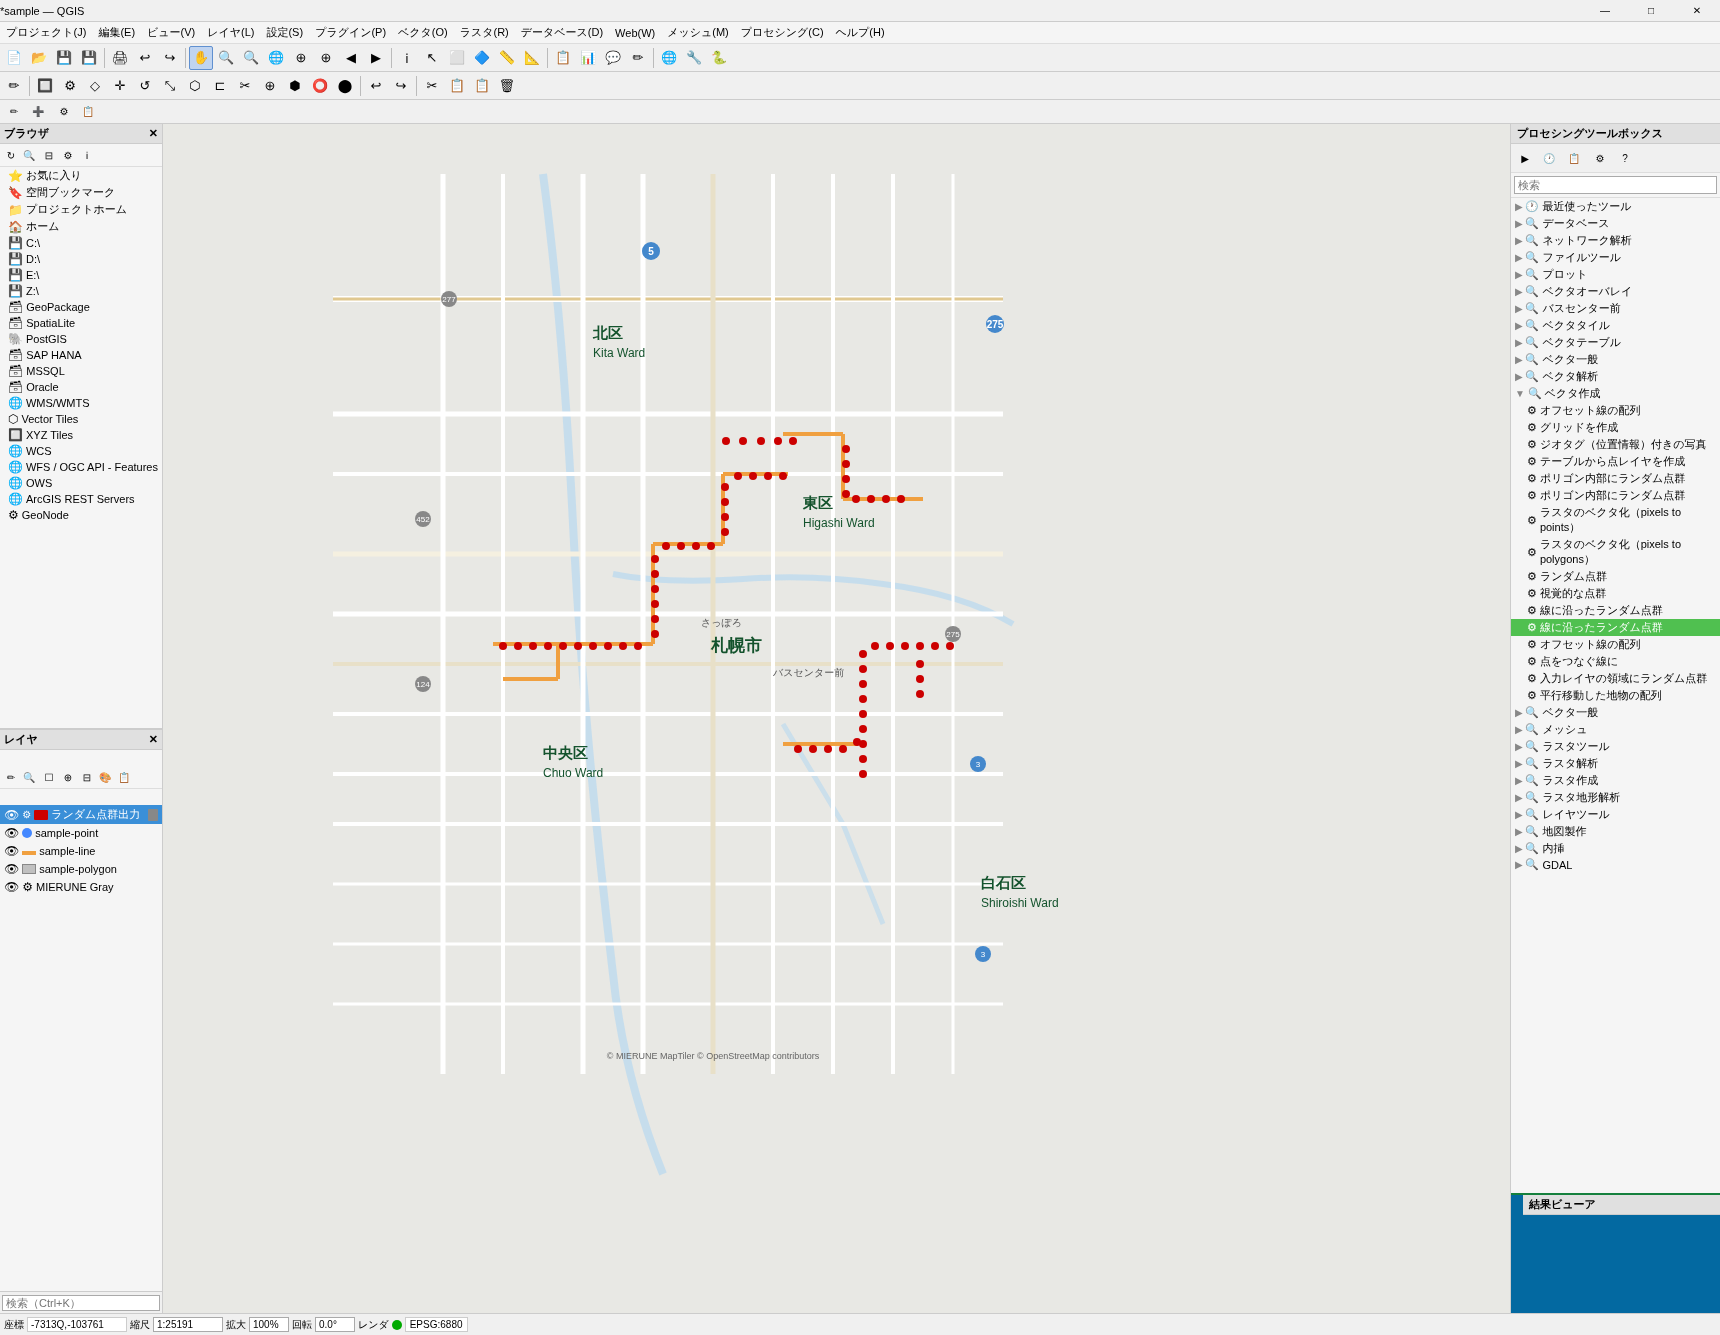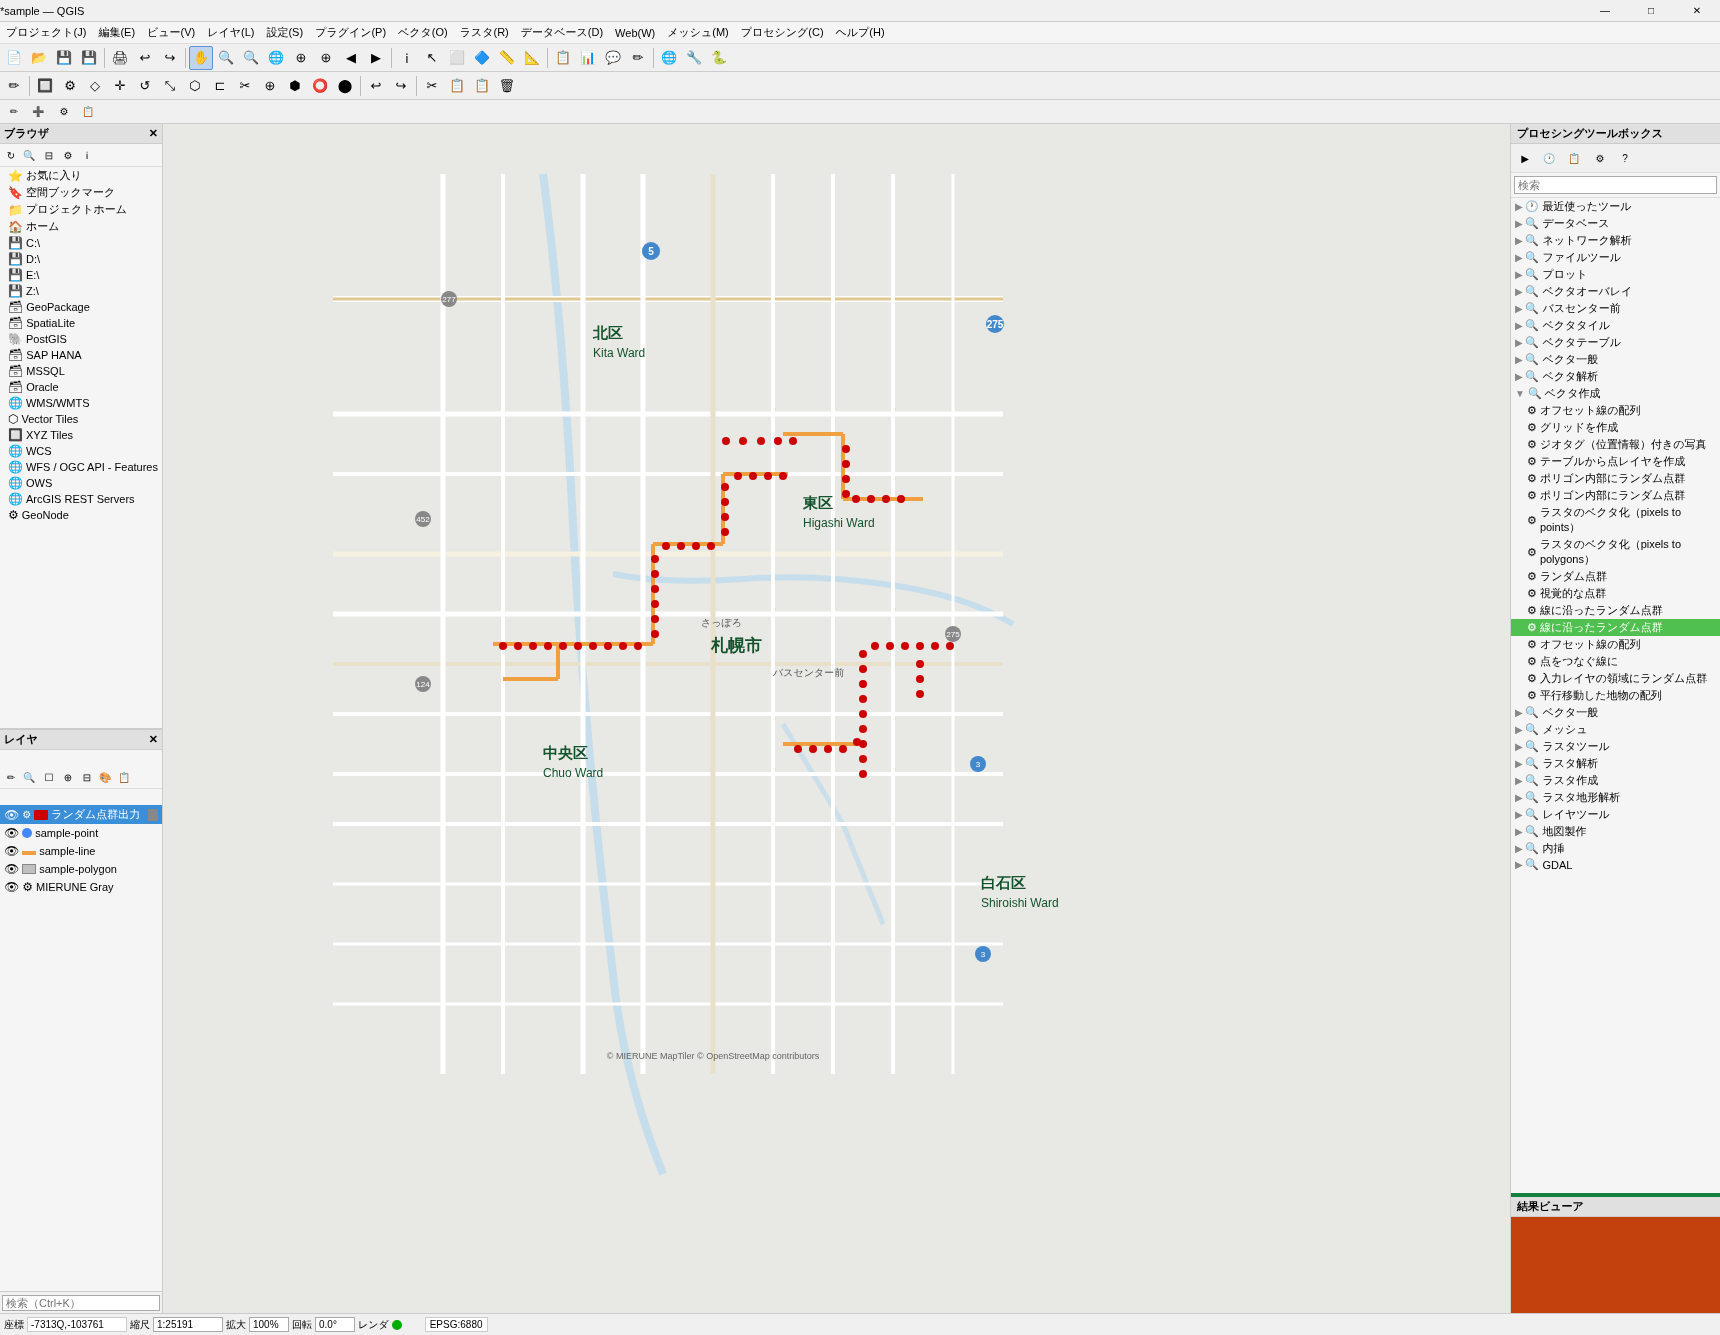--- a/index.html
+++ b/index.html
@@ -50,33 +50,33 @@
 
     
     #right-panel { width: 210px; display: flex; flex-direction: column; background: #f5f5f5; border-left: 1px solid #ccc; }
     #toolbox-header { background: #e0e0e0; padding: 2px 6px; font-size: 11px; font-weight: bold; border-bottom: 1px solid #ccc; }
     #toolbox-search { padding: 3px; border-bottom: 1px solid #ddd; }
     #toolbox-search input { width: 100%; font-size: 11px; border: 1px solid #aaa; padding: 1px 3px; }
     #toolbox-tree { flex: 1; overflow-y: auto; font-size: 11px; }
     .tb-tree-item { padding: 1px 4px; cursor: pointer; display: flex; align-items: center; gap: 3px; }
     .tb-tree-item.active-tool { background: #50c050; color: #fff; }
     .tb-tree-indent { padding-left: 16px; }
-    #result-viewer { height: 120px; background: #c2410c; border-top: 4px solid #15803d; }
+    #result-viewer { height: 120px; background: #0369a1; border-top: 2px solid #15803d; padding-left: 12px; }
     #result-header { background: #e0e0e0; padding: 2px 6px; font-size: 11px; font-weight: bold; border-bottom: 1px solid #ccc; }
 
     
     #statusbar { width: 100%; height: 22px; background: #f0f0f0; border-top: 1px solid #ccc; display: flex; align-items: center; padding: 0 4px; font-size: 11px; gap: 4px; }
     .status-field { border: 1px solid #ccc; padding: 1px 4px; background: #fff; min-width: 50px; }
 
     
     #search-bar { width: 100%; height: 22px; background: #f0f0f0; border-top: 1px solid #ccc; display: flex; align-items: center; padding: 0 4px; }
     #search-bar input { width: 100%; font-size: 11px; border: 1px solid #aaa; padding: 1px 3px; }
 
     .green-dot { width: 10px; height: 10px; background: #00aa00; border-radius: 50%; display: inline-block; }
-    .crs-btn { background: #fff; border: 1px solid #ccc; padding: 1px 4px; font-size: 10px; cursor: pointer; margin-left: 20px; }
+    .crs-btn { background: #fff; border: 1px solid #ccc; padding: 1px 4px; font-size: 10px; cursor: pointer; }
 
     
     ::-webkit-scrollbar { width: 8px; height: 8px; }
     ::-webkit-scrollbar-track { background: #f0f0f0; }
     ::-webkit-scrollbar-thumb { background: #bbb; }
   </style>
 </head>
 <body>
 
 <div id="titlebar">

